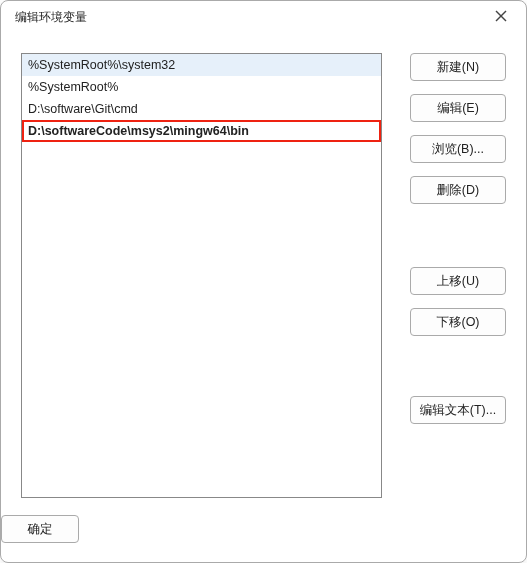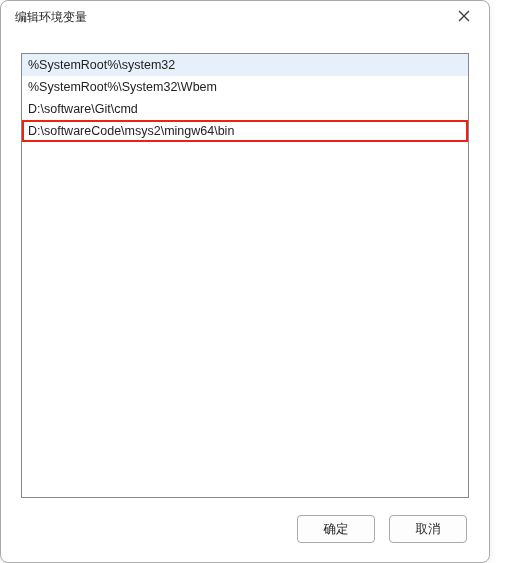--- a/index.html
+++ b/index.html
@@ -1,31 +1,31 @@
 <!DOCTYPE html>
 <html><head>
   <meta charset="utf-8">
   <style>
     * { box-sizing: border-box; margin: 0; padding: 0; font-family: "Microsoft YaHei", "Segoe UI", sans-serif; }
     body { background: #fff; width: 527px; height: 563px; overflow: hidden; }
-    .dialog { width: 490px; height: 563px; border: 1px solid #aaa; border-radius: 8px; background: #fff; display: flex; flex-direction: column; box-shadow: 0 2px 8px rgba(0,0,0,.08);}
+    .dialog { width: 527px; height: 563px; border: 1px solid #aaa; border-radius: 8px; background: #fff; display: flex; flex-direction: column; box-shadow: 0 2px 8px rgba(0,0,0,.08);}
     .titlebar { height: 32px; display: flex; align-items: center; justify-content: space-between; padding: 0 10px 0 14px; font-size: 12px; color: #222; }
     .titlebar-title { }
     .close-btn { width: 30px; height: 24px; display:flex; align-items:center; justify-content:center; background:transparent; border:none; cursor:pointer; color:#333; }
     .close-btn svg { width:12px; height:12px; stroke:#444; stroke-width:1.4; }
     .content { flex:1; display:flex; padding: 20px 20px 0 20px; gap:28px; }
     .listbox { flex:1; border:1px solid #888; background:#fff; overflow-y:auto; height: 445px; }
     .row { height:22px; line-height:22px; font-size:12.5px; padding:0 6px; color:#222; border-bottom:0; white-space:nowrap; overflow:hidden; text-overflow:clip; }
     .row.selected { background:#e6f0fa; }
-    .row.highlighted { border:2px solid #e21; height:22px; line-height:18px; padding:0 4px; }
+    .row.highlighted { border:2px solid #e21; height:22px; line-height:18px; padding:0 4px;font-weight:bold; }
     .sidebtns { width:96px; display:flex; flex-direction:column; gap:0; }
     .btn { width:96px; height:28px; border:1px solid #aaa; background:#fdfdfd; border-radius:4px; font-size:12.5px; color:#222; cursor:pointer; margin-bottom:13px; }
     .spacer-sm { height: 50px; }
     .spacer-md { height: 47px; }
-    .footer { height:56px; display:flex; align-items:center; justify-content:flex-end; gap:14px; padding:0 22px 10px 0; }
+    .footer { height:56px; display:flex; align-items:center; justify-content:space-between; gap:14px; padding:0 22px 10px 0; }
     .fbtn { width:78px; height:28px; border:1px solid #aaa; background:#fdfdfd; border-radius:4px; font-size:12.5px; color:#222; cursor:pointer; }
   </style>
 </head>
 <body>
 
 <div class="dialog">
   <div class="titlebar">
     <span class="titlebar-title">编辑环境变量</span>
     <button class="close-btn">
       <span>
@@ -33,24 +33,34 @@
             <line x1="1" y1="1" x2="11" y2="11"></line>
             <line x1="11" y1="1" x2="1" y2="11"></line>
           </svg>
       </span>
     </button>
   </div>
 
   <div class="content">
     <div class="listbox" id="listbox">
         <div class="row selected">%SystemRoot%\system32</div>
-        <div class="row">%SystemRoot%\System32\Wbem</div>
+        <div class="row">%SystemRoot%</div>
         <div class="row">D:\software\Git\cmd</div>
         <div class="row highlighted">D:\softwareCode\msys2\mingw64\bin</div>
       </div>
 
+    <div class="sidebtns">
+      <button class="btn">新建(N)</button>
+      <button class="btn">编辑(E)</button>
+      <button class="btn">浏览(B)...</button>
+      <button class="btn">删除(D)</button>
+      <div class="spacer-sm"></div>
+      <button class="btn">上移(U)</button>
+      <button class="btn">下移(O)</button>
+      <div class="spacer-md"></div>
+      <button class="btn">编辑文本(T)...</button>
+    </div>
   </div>
 
   <div class="footer">
     <button class="fbtn">确定</button>
-    <button class="fbtn">取消</button>
   </div>
 </div>
 
 </body></html>

